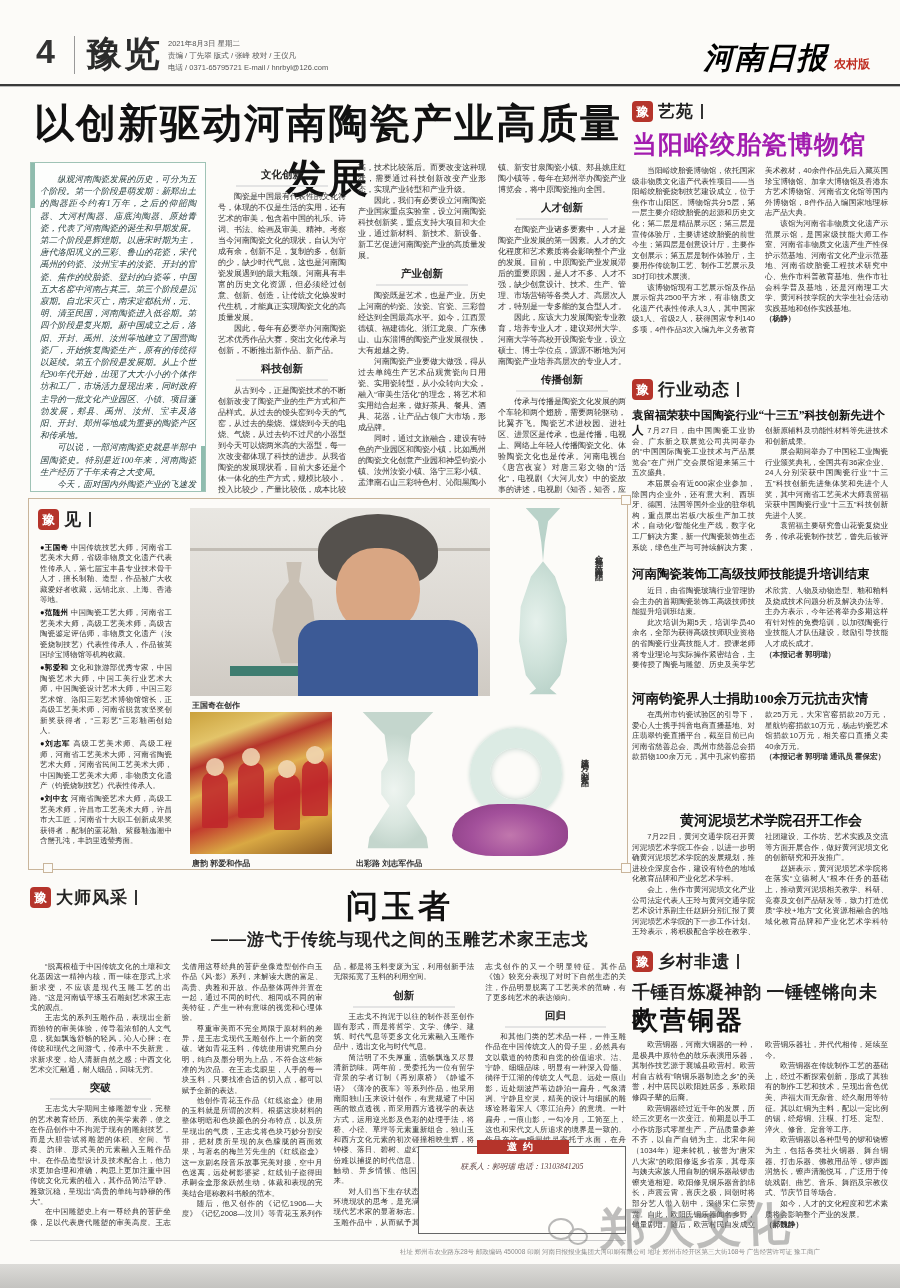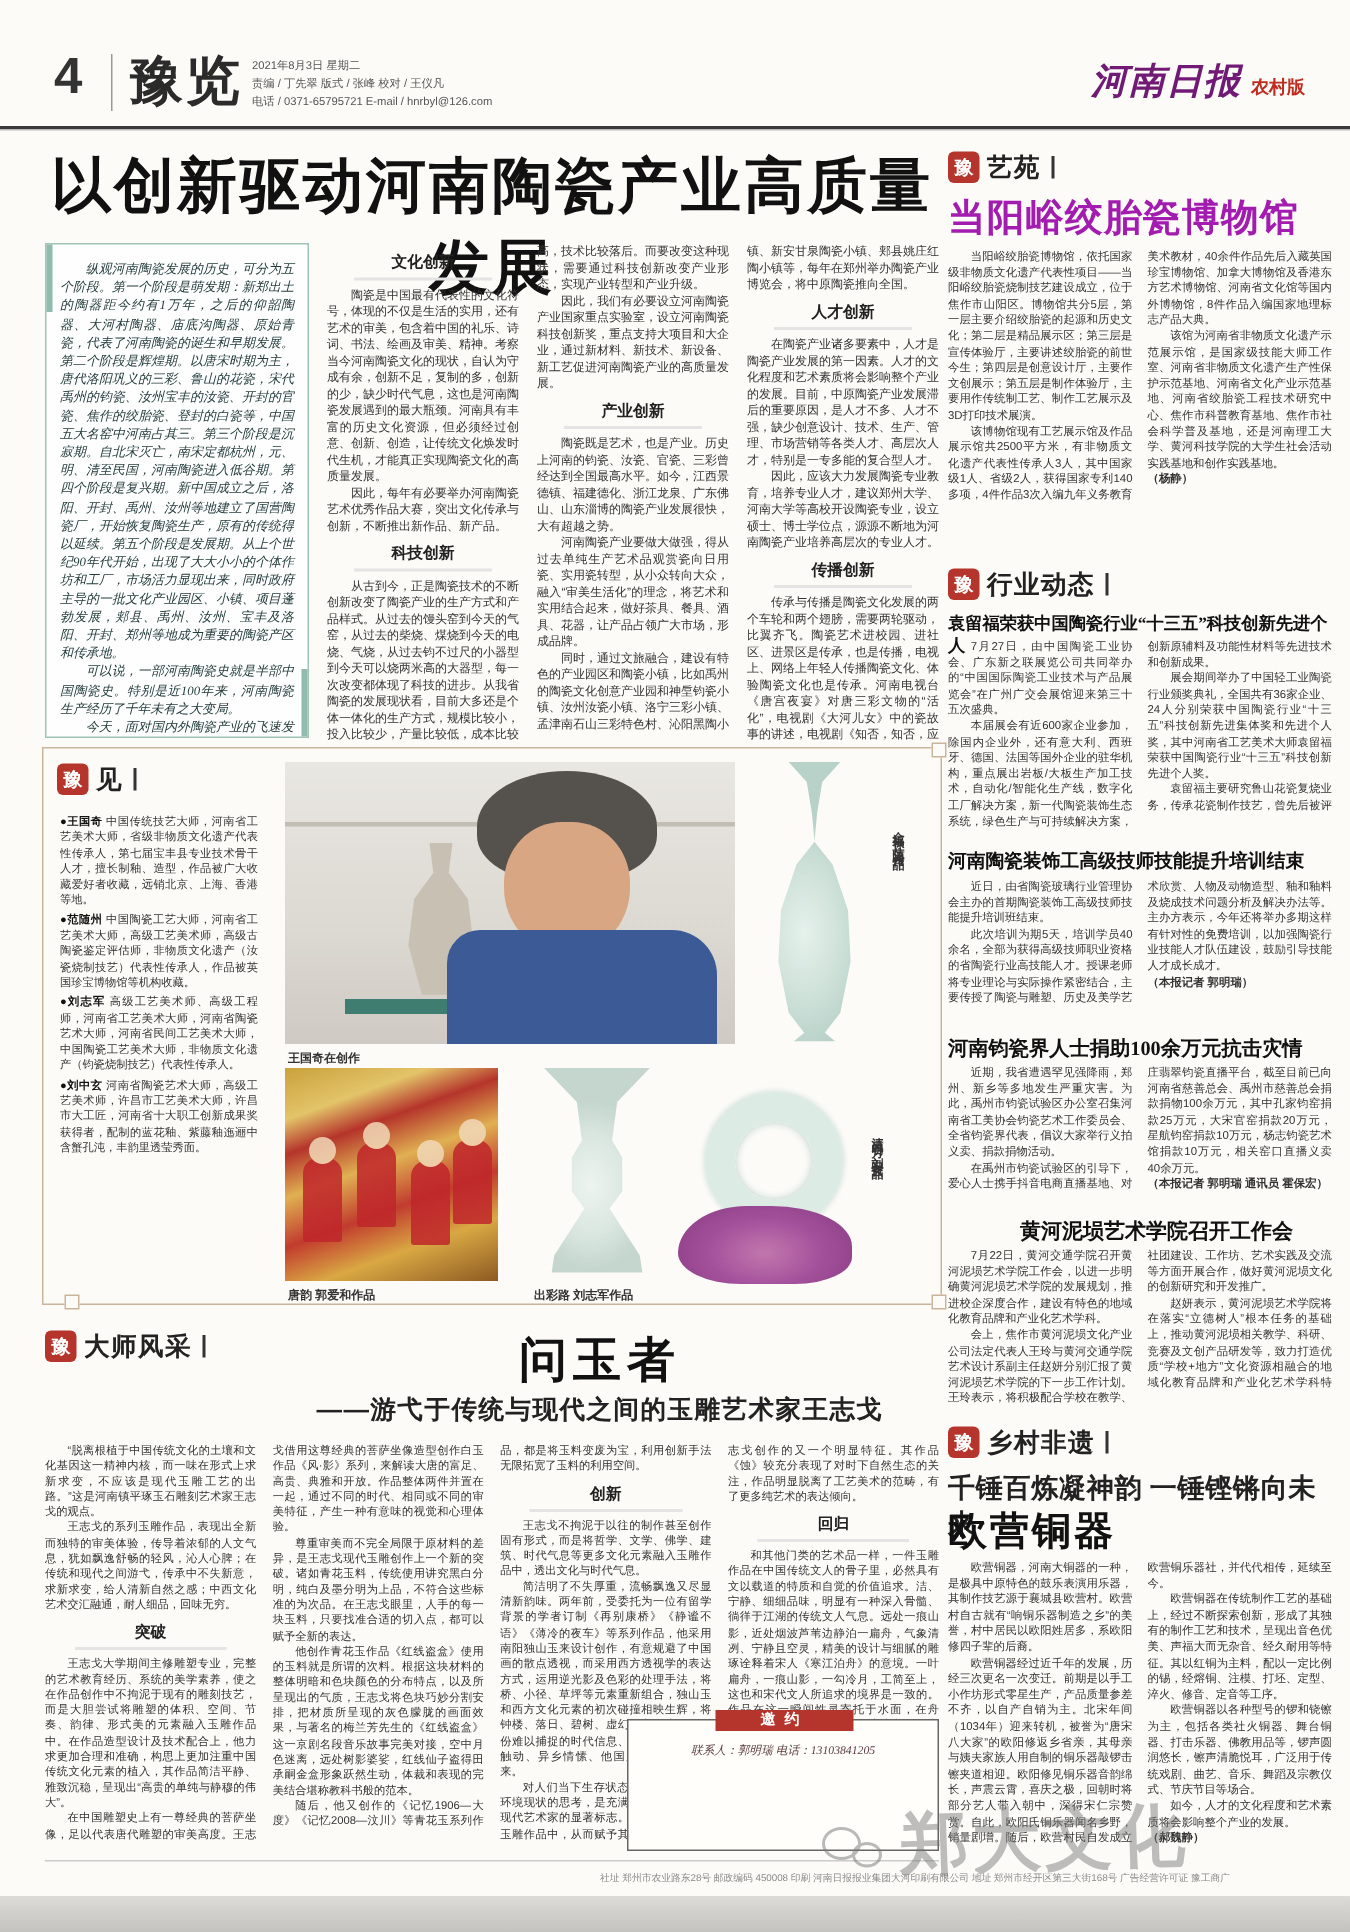--- a/index.html
+++ b/index.html
@@ -10,22 +10,22 @@
     background:linear-gradient(#dcdbd8,#c4c3c0); }
 
   
   .hdr { position:absolute; left:30px; top:30px; width:840px; height:52px; }
   .hdr-num { position:absolute; left:6px; top:2px; font-size:34px; font-weight:700; color:#333; }
   .hdr-div { position:absolute; left:44px; top:6px; width:1px; height:38px; background:#999; }
   .hdr-sec { position:absolute; left:56px; top:0; font-size:36px; font-weight:900; color:#2b2b2b;
     font-family:"Liberation Serif",serif; letter-spacing:2px; }
   .hdr-info { position:absolute; left:138px; top:8px; font-size:7.5px; color:#555; line-height:12px; }
   .hdr-mast { position:absolute; right:0; top:8px; text-align:right; }
-  .hdr-mast .mh { font-family:"Liberation Serif",serif; font-size:24px; font-weight:900;
-    font-style:italic; color:#701a75; letter-spacing:1px; display:inline; }
+  .hdr-mast .mh { font-family:"Liberation Serif",serif; font-size:30px; font-weight:900;
+    font-style:italic; color:#000000; letter-spacing:1px; display:inline; }
   .hdr-mast .ed { font-size:12px; font-weight:700; color:#bf2c20; display:inline; margin-left:2px;margin-top:24px; }
   .hdr-rule { position:absolute; left:0; top:84px; width:900px; height:3px;
     border-top:2px solid #3a3a3a; border-bottom:1px solid #bbb; }
 
   
   .flow p { font-size:8px; line-height:11px; color:#333; text-align:justify; text-indent:2em; }
   .flow-sub { text-align:center; font-size:10.5px; font-weight:700; color:#222;
     width:72%; margin:6px auto 4px; padding-bottom:3px; border-bottom:2px solid #e4e4e4; text-indent:0; }
   .flow-byline { text-align:right; font-weight:700; text-indent:0 !important; }
   .flow-artist { text-indent:0 !important; margin-top:3px; }
@@ -205,21 +205,20 @@
       <p>袁留福主要研究鲁山花瓷复烧业务，传承花瓷制作技艺，曾先后被评为“平顶山市第一届乡土拔尖人才”“中原人最喜爱的陶瓷艺术家”。</p>
     </div>
   <div class="news-hl" style="top:566px; font-size:12.5px;">河南陶瓷装饰工高级技师技能提升培训结束</div>
   <div class="rail-body flow" style="top:586px; height:96px;">
       <p>近日，由省陶瓷玻璃行业管理协会主办的首期陶瓷装饰工高级技师技能提升培训班结束。</p>
       <p>此次培训为期5天，培训学员40余名，全部为获得高级技师职业资格的省陶瓷行业高技能人才。授课老师将专业理论与实际操作紧密结合，主要传授了陶瓷与雕塑、历史及美学艺术欣赏、人物及动物造型、釉和釉料及烧成技术问题分析及解决办法等。主办方表示，今年还将举办多期这样有针对性的免费培训，以加强陶瓷行业技能人才队伍建设，鼓励引导技能人才成长成才。</p>
       <p class="flow-byline">（本报记者 郭明瑞）</p>
     </div>
   <div class="news-hl" style="top:690px; font-size:13.5px;">河南钧瓷界人士捐助100余万元抗击灾情</div>
   <div class="rail-body flow" style="top:710px; height:96px;">
-      <p>近期，我省遭遇罕见强降雨，郑州、新乡等多地发生严重灾害。为此，禹州市钧瓷试验区办公室召集河南省工美协会钧瓷艺术工作委员会、全省钧瓷界代表，倡议大家举行义拍义卖、捐款捐物活动。</p>
       <p>在禹州市钧瓷试验区的引导下，爱心人士携手抖音电商直播基地、对庄翡翠钧瓷直播平台，截至目前已向河南省慈善总会、禹州市慈善总会捐款捐物100余万元，其中孔家钧窑捐款25万元，大宋官窑捐款20万元，星航钧窑捐款10万元，杨志钧瓷艺术馆捐款10万元，相关窑口直播义卖40余万元。</p>
       <p class="flow-byline">（本报记者 郭明瑞 通讯员 霍保宏）</p>
     </div>
   <div class="news-hl" style="top:812px; font-size:14px;margin-left:48px;">黄河泥埙艺术学院召开工作会</div>
   <div class="rail-body flow" style="top:832px; height:108px;">
       <p>7月22日，黄河交通学院召开黄河泥埙艺术学院工作会，以进一步明确黄河泥埙艺术学院的发展规划，推进校企深度合作，建设有特色的地域化教育品牌和产业化艺术学科。</p>
       <p>会上，焦作市黄河泥埙文化产业公司法定代表人王玲与黄河交通学院艺术设计系副主任赵妍分别汇报了黄河泥埙艺术学院的下一步工作计划。王玲表示，将积极配合学校在教学、社团建设、工作坊、艺术实践及交流等方面开展合作，做好黄河泥埙文化的创新研究和开发推广。</p>
       <p>赵妍表示，黄河泥埙艺术学院将在落实“立德树人”根本任务的基础上，推动黄河泥埙相关教学、科研、竞赛及文创产品研发等，致力打造优质“学校+地方”文化资源相融合的地域化教育品牌和产业化艺术学科特色，为黄河交通学院建设应用型大学做出新的贡献。</p>
     </div>
 
@@ -229,20 +228,21 @@
     <span class="corner c-bl"></span>
   </div>
   <div class="sec-label yj-label">
     <span class="seal">豫</span>
     <span class="txt">见</span>
     <span class="bar"></span>
   </div>
   <div class="yj-list flow">
       <p class="flow-artist"><b>●王国奇 </b>中国传统技艺大师，河南省工艺美术大师，省级非物质文化遗产代表性传承人，第七届宝丰县专业技术骨干人才，擅长制釉、造型，作品被广大收藏爱好者收藏，远销北京、上海、香港等地。</p>
       <p class="flow-artist"><b>●范随州 </b>中国陶瓷工艺大师，河南省工艺美术大师，高级工艺美术师，高级古陶瓷鉴定评估师，非物质文化遗产（汝瓷烧制技艺）代表性传承人，作品被英国珍宝博物馆等机构收藏。</p>
+      <p class="flow-artist"><b>●郭爱和 </b>文化和旅游部优秀专家，中国陶瓷艺术大师，中国工美行业艺术大师，中国陶瓷设计艺术大师，中国三彩艺术馆、洛阳三彩艺术博物馆馆长，正高级工艺美术师，河南省脱贫攻坚奖创新奖获得者，“三彩艺”三彩釉画创始人。</p>
       <p class="flow-artist"><b>●刘志军 </b>高级工艺美术师、高级工程师，河南省工艺美术大师，河南省陶瓷艺术大师，河南省民间工艺美术大师，中国陶瓷工艺美术大师，非物质文化遗产（钧瓷烧制技艺）代表性传承人。</p>
       <p class="flow-artist"><b>●刘中玄 </b>河南省陶瓷艺术大师，高级工艺美术师，许昌市工艺美术大师，许昌市大工匠，河南省十大职工创新成果奖获得者，配制的蓝花釉、紫藤釉迤逦中含蟹孔沌，丰韵里透莹秀面。</p>
     </div>
 
   <div class="main-photo">
     <div class="mp-shelf"></div>
     <div class="mp-pot"></div>
     <div class="mp-vase"></div>
     <div class="mp-board"></div>
     <div class="mp-hair"></div>

